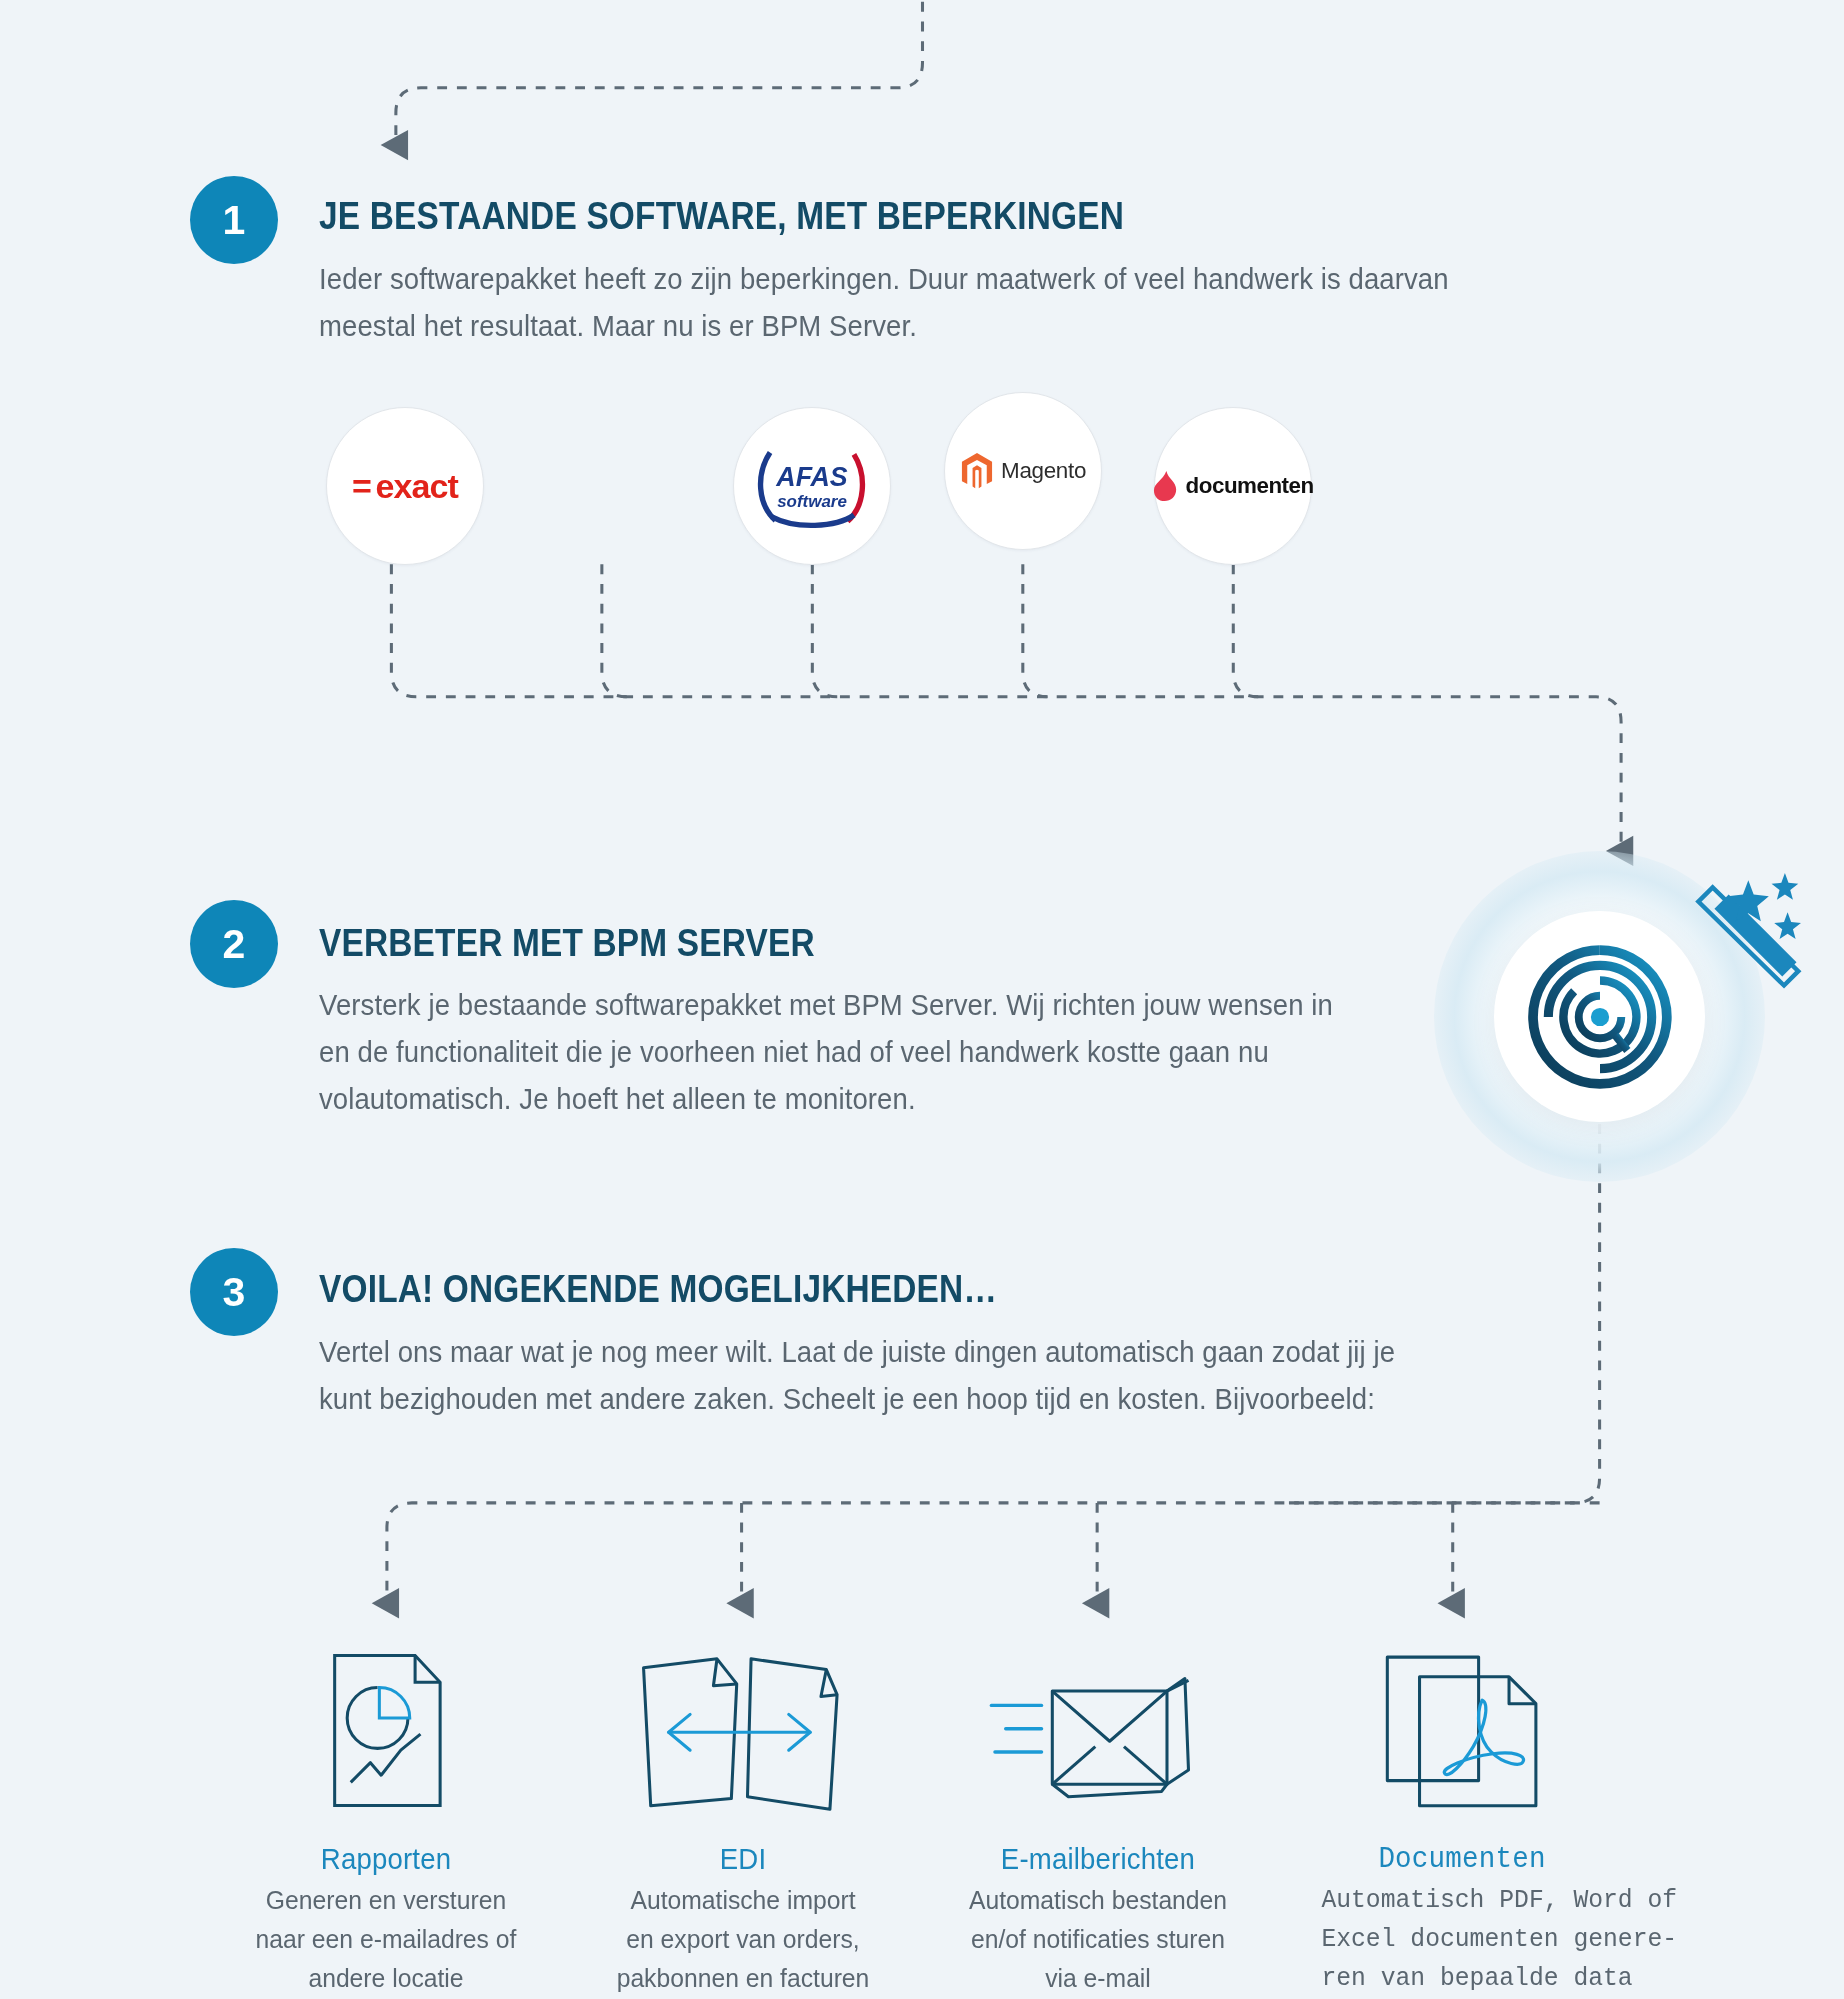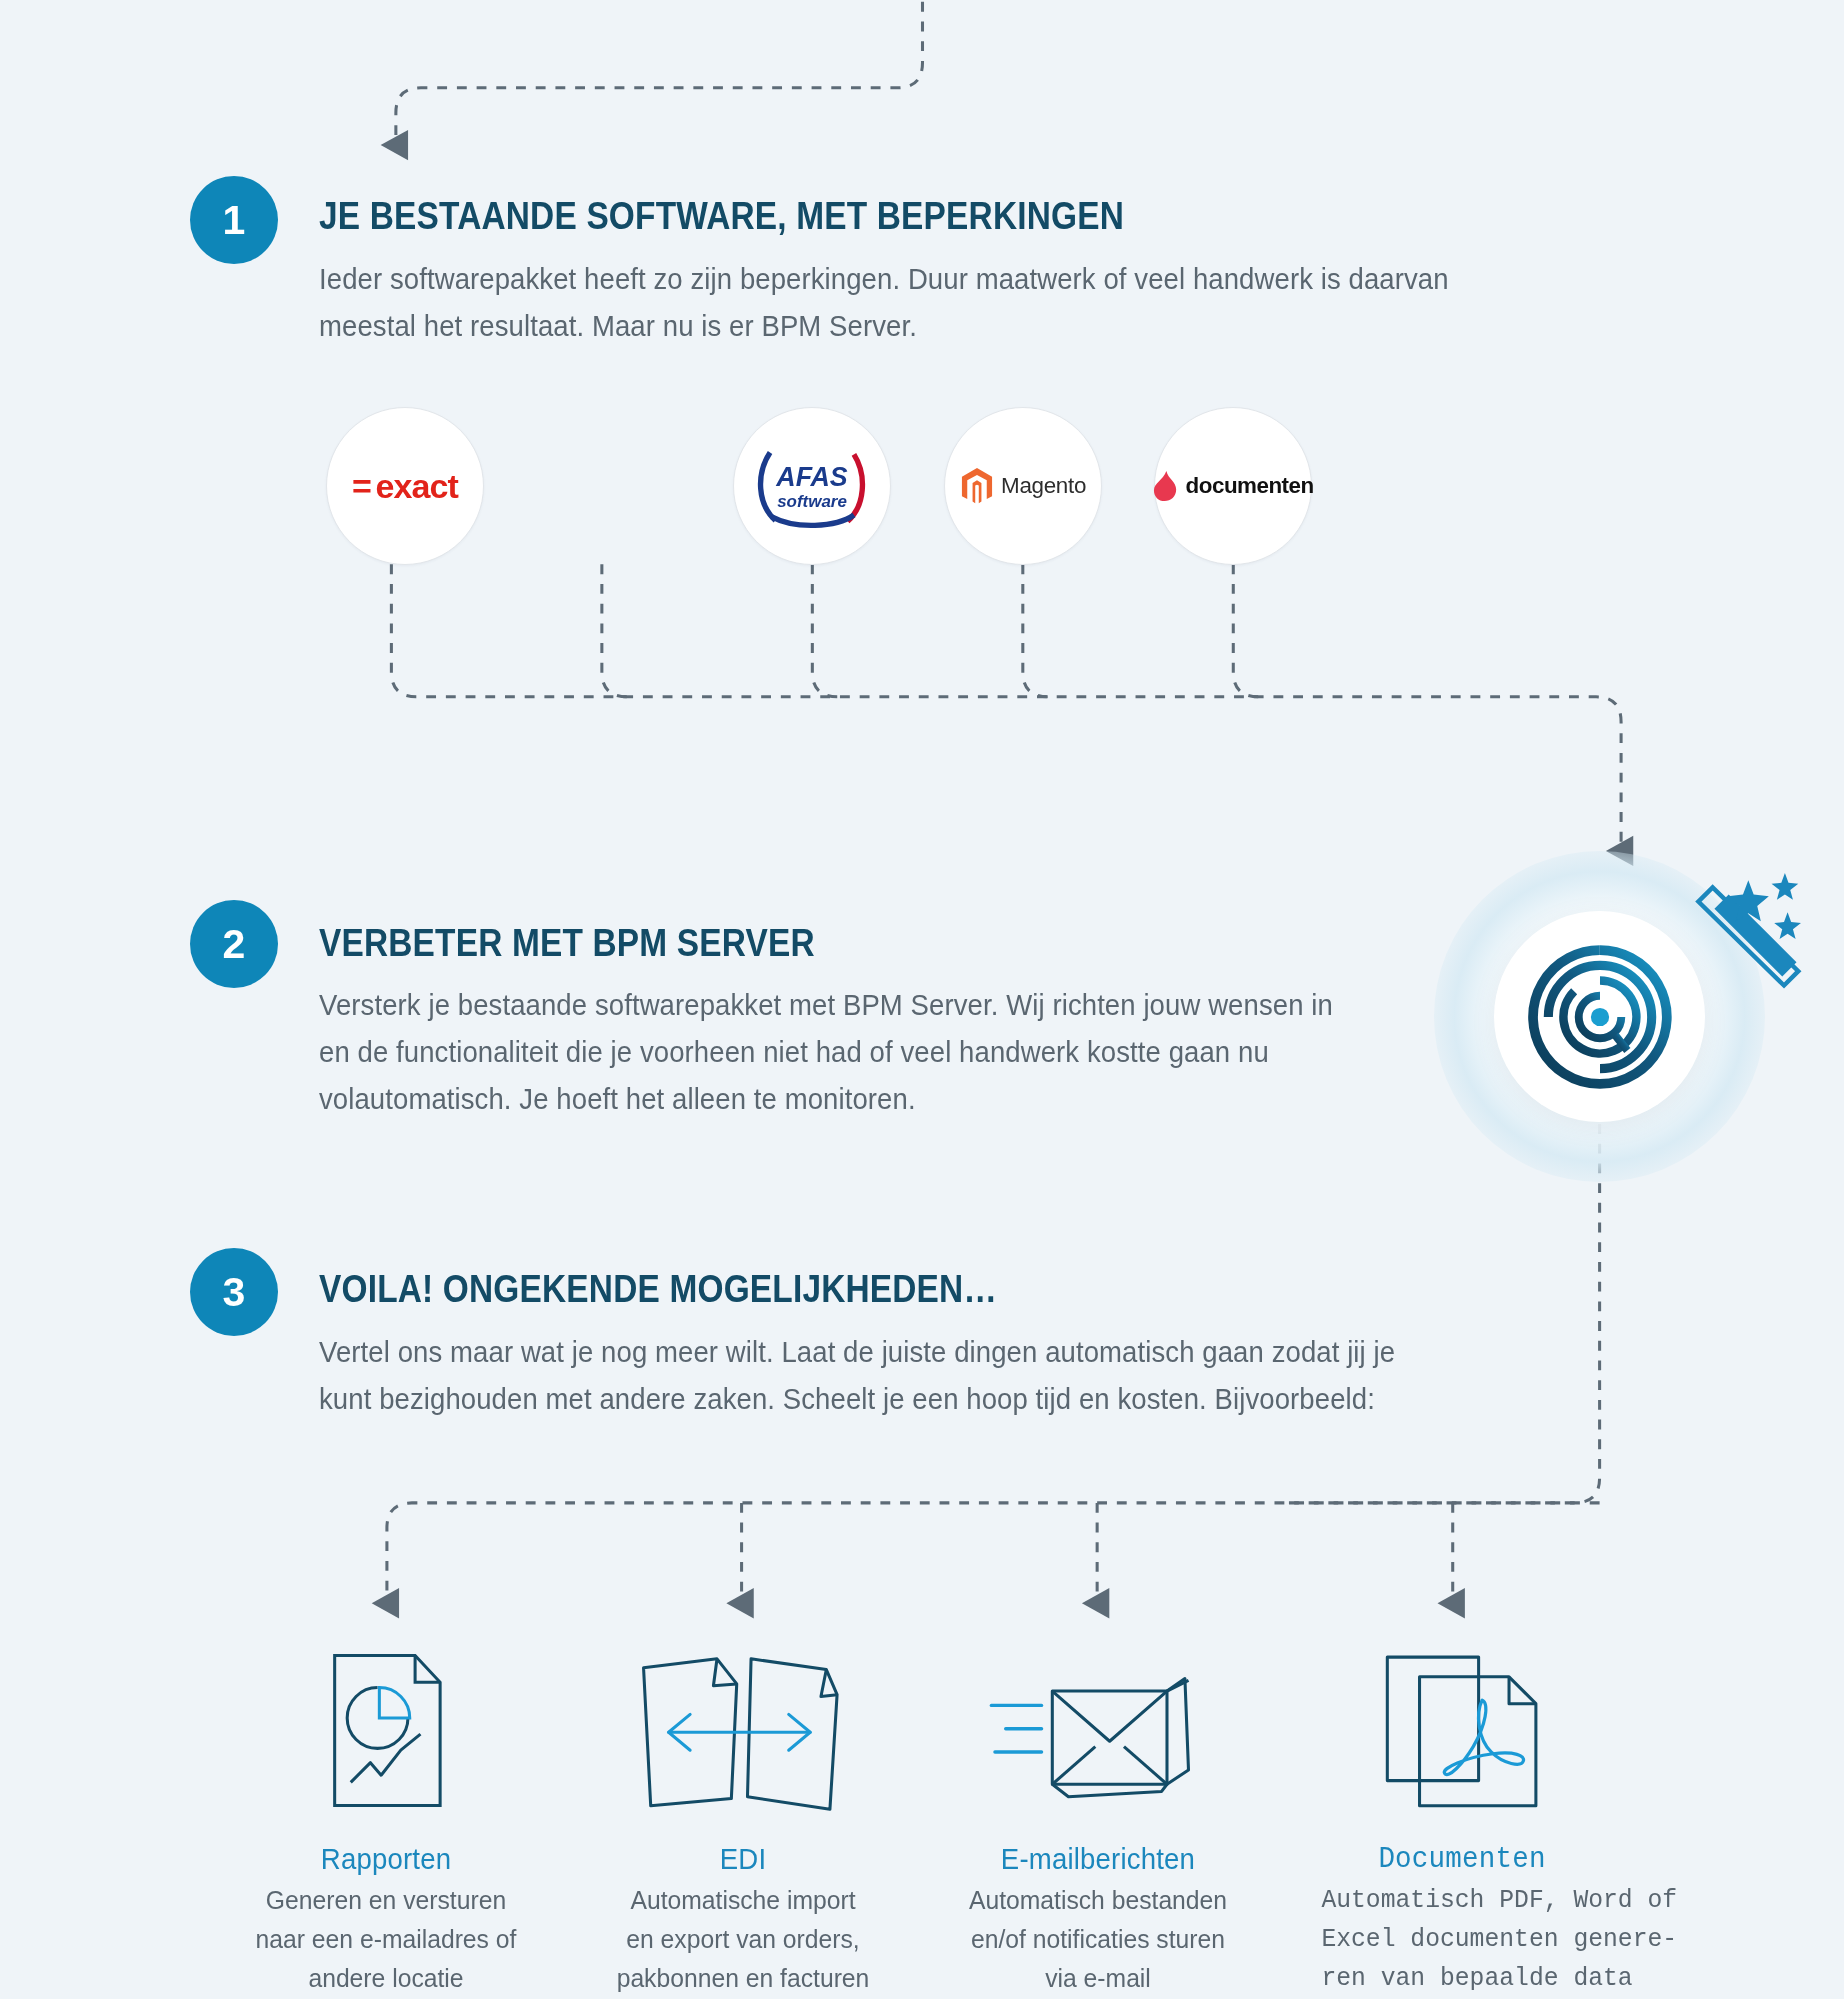--- a/index.html
+++ b/index.html
@@ -124,21 +124,21 @@
   <div class="logo-circle" style="left:733px; top:407px;">
     <svg width="116" height="93" viewBox="0 0 130 104">
       <path d="M18,14 C2,38 4,72 24,90" fill="none" stroke="#1a3b8c" stroke-width="6"></path>
       <path d="M112,16 C127,40 124,74 105,91" fill="none" stroke="#c8102e" stroke-width="6"></path>
       <path d="M20,86 C46,100 92,98 112,84" fill="none" stroke="#1a3b8c" stroke-width="6"></path>
       <text x="65" y="52" font-family="Liberation Sans, sans-serif" font-size="30" font-weight="bold" font-style="italic" fill="#1a3b8c" text-anchor="middle">AFAS</text>
       <text x="65" y="75" font-family="Liberation Sans, sans-serif" font-size="19" font-weight="bold" font-style="italic" fill="#1a3b8c" text-anchor="middle">software</text>
     </svg>
   </div>
 
-  <div class="logo-circle" style="left:944px; top:407px;">
+  <div class="logo-circle" style="left:944px; top:392px;">
     <div class="magento-wrap">
       <svg width="34" height="39" viewBox="0 0 38 44">
         <path d="M19,1 L36,11 L36,33 L30,36 L30,15 L19,9 L8,15 L8,36 L2,33 L2,11 Z" fill="#ee672f"></path>
         <path d="M19,15 L24,18 L24,39 L21,41 L21,21 L19,20 L17,21 L17,41 L14,39 L14,18 Z" fill="#ee672f"></path>
       </svg>
       <span class="magento-txt">Magento</span>
     </div>
   </div>
 
   <div class="logo-circle" style="left:1154px; top:407px;">

